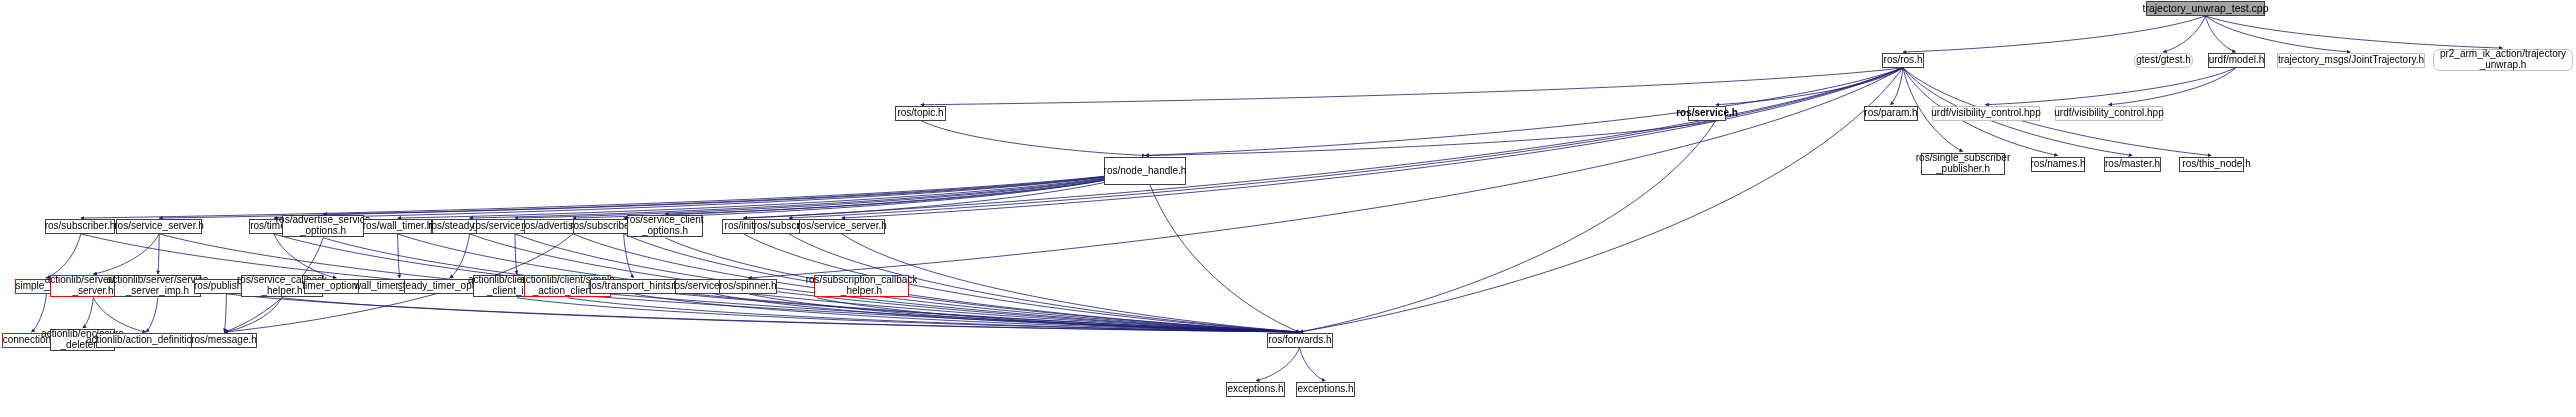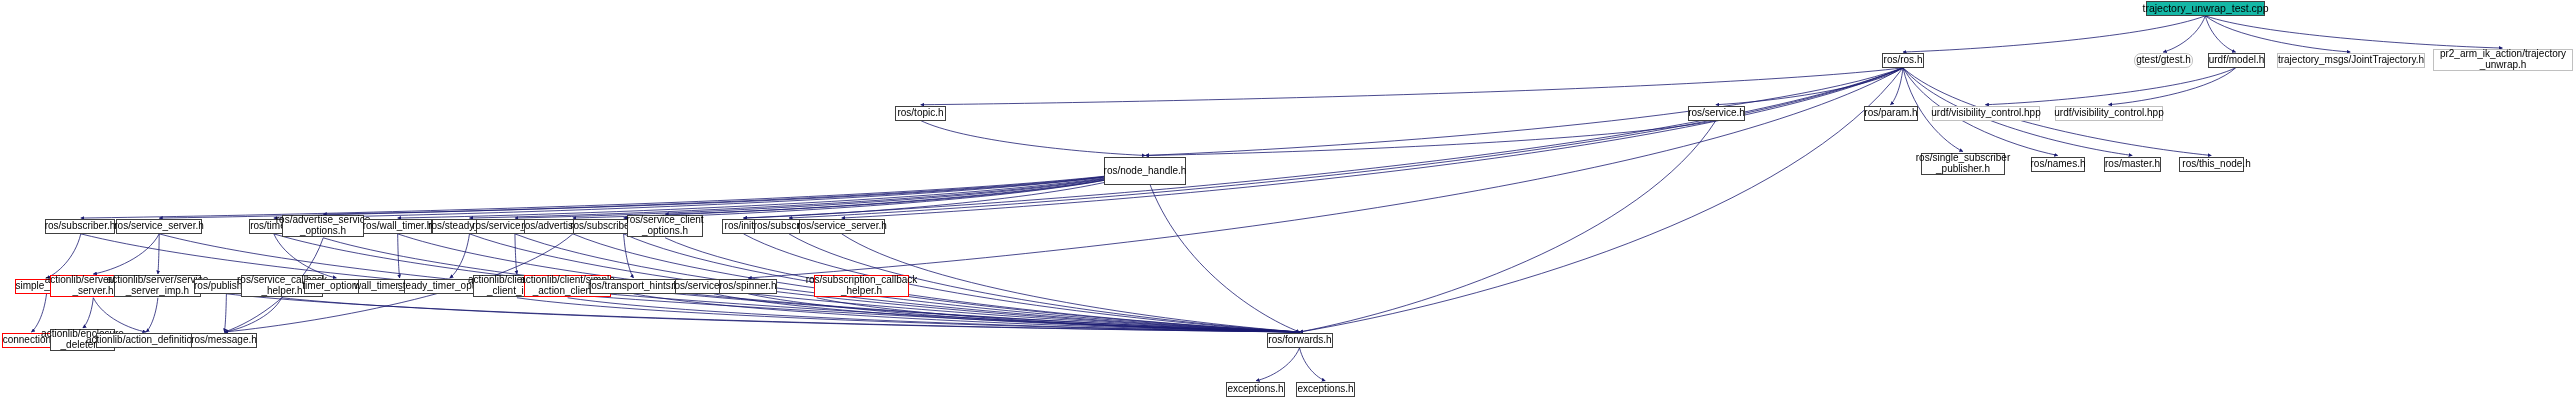--- a/index.html
+++ b/index.html
@@ -25,21 +25,21 @@
     justify-content:center;
     text-align:center;
     line-height:1.08;
     font-size:10px;
     color:#000000;
     background:#ffffff;
     white-space:pre-line;
     padding:0 2px;
     z-index:5;
   }
-  .n-root{ background:#14b8a6; border:0.7px solid #404040; font-size:10.5px;}
+  .n-root{ background:#a3a3a3; border:0.7px solid #404040; font-size:10.5px;}
   .n-solid{ border:0.7px solid #404040; }
   .n-red{ border:0.7px solid #ff0000; }
   .n-grey{ border:0.7px solid #c0c0c0; }
 </style>
 </head>
 <body>
 
 <div id="canvas">
   <svg id="edges" xmlns="http://www.w3.org/2000/svg" viewBox="0 0 3909 633" width="2576" height="417">
     <defs>
@@ -122,25 +122,25 @@
         <path d="M 784 452 C 997.84 481.7 1615.6 499.52 1972 504" fill="none" stroke="#191970" stroke-width="1.2" marker-end="url(#arrow)"></path>
         <path d="M 1972 528 C 1960.12 556.6 1925.8 573.76 1906 578" fill="none" stroke="#191970" stroke-width="1.2" marker-end="url(#arrow)"></path>
         <path d="M 1972 528 C 1979.02 556.6 1999.3 573.76 2011 578" fill="none" stroke="#191970" stroke-width="1.2" marker-end="url(#arrow)"></path>
       </g>
   </svg>
   <div id="node-layer">
       <div class="node n-root" style="left: 2146px; top: 1.3px; width: 119px; height: 14.5px;">trajectory_unwrap_test.cpp</div>
       <div class="node n-grey" style="left: 2134px; top: 53px; width: 59px; height: 14.5px; border-radius: 7px;">gtest/gtest.h</div>
       <div class="node n-solid" style="left: 2208px; top: 53px; width: 57px; height: 14.5px;">urdf/model.h</div>
       <div class="node n-grey" style="left: 2277px; top: 53px; width: 148px; height: 14.5px;">trajectory_msgs/JointTrajectory.h</div>
-      <div class="node n-grey" style="left: 2433px; top: 49px; width: 140px; height: 22.4px;">pr2_arm_ik_action/trajectory
+      <div class="node n-grey" style="left: 2433px; top: 49px; width: 140px; height: 22.4px; border-radius: 6px;">pr2_arm_ik_action/trajectory
 _unwrap.h</div>
       <div class="node n-solid" style="left: 1882px; top: 53px; width: 42px; height: 14.5px;">ros/ros.h</div>
       <div class="node n-solid" style="left: 895px; top: 106px; width: 51px; height: 14.5px;">ros/topic.h</div>
-      <div class="node n-solid" style="left: 1688px; top: 106px; width: 57px; height: 14.5px;">ros/service.h</div>
+      <div class="node n-solid" style="left: 1688px; top: 106px; width: 38px; height: 14.5px; font-weight: bold;">ros/service.h</div>
       <div class="node n-solid" style="left: 1864px; top: 106px; width: 54px; height: 14.5px;">ros/param.h</div>
       <div class="node n-grey" style="left: 1932px; top: 106px; width: 108px; height: 14.5px;">urdf/visibility_control.hpp</div>
       <div class="node n-grey" style="left: 2055px; top: 106px; width: 108px; height: 14.5px;">urdf/visibility_control.hpp</div>
       <div class="node n-solid" style="left: 1104px; top: 157px; width: 82px; height: 28px;">ros/node_handle.h</div>
       <div class="node n-solid" style="left: 1921px; top: 153px; width: 84px; height: 22.4px;">ros/single_subscriber
 _publisher.h</div>
       <div class="node n-solid" style="left: 2031px; top: 157px; width: 54px; height: 14.5px;">ros/names.h</div>
       <div class="node n-solid" style="left: 2104px; top: 157px; width: 57px; height: 14.5px;">ros/master.h</div>
       <div class="node n-solid" style="left: 2179px; top: 157px; width: 65px; height: 14.5px; padding-left: 12px;">ros/this_node.h</div>
       <div class="node n-solid" style="left: 45px; top: 219px; width: 70px; height: 14.5px;">ros/subscriber.h</div>

